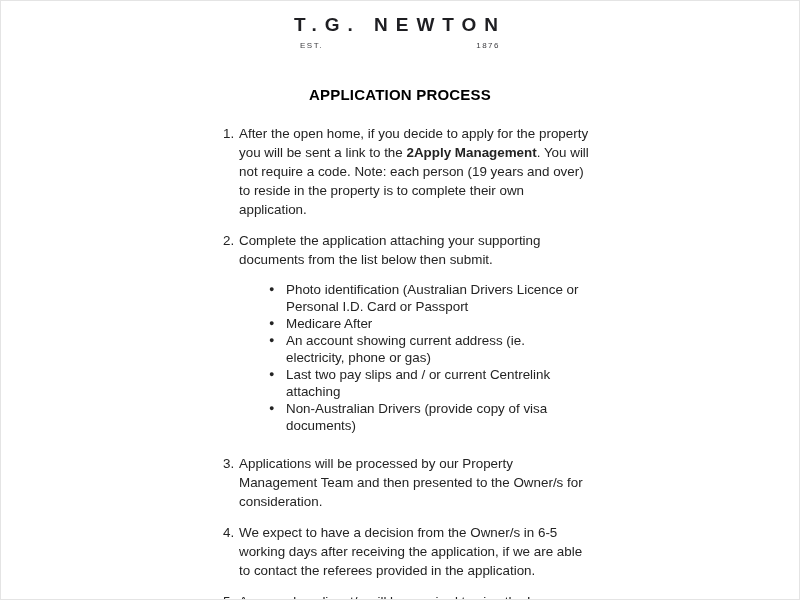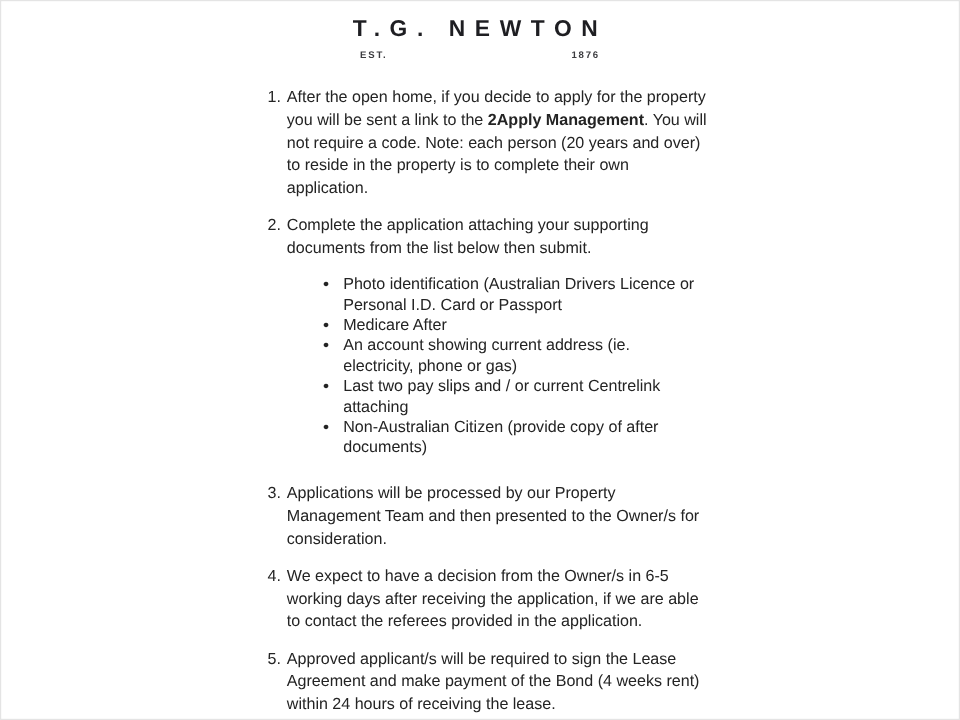--- a/index.html
+++ b/index.html
@@ -20,21 +20,21 @@
     font-weight: 700;
     letter-spacing: 8px;
     color: #1e1e22;
   }
   .brand-sub {
     width: 200px;
     margin: 5px auto 0;
     display: flex;
     justify-content: space-between;
     font-size: 8px;
-    font-weight: 700;
+    font-weight: 400;
     letter-spacing: 1.5px;
     color: #3c3c40;
   }
   
   .doc-title {
     margin-top: 36px;
     text-align: center;
     font-size: 15px;
     font-weight: 700;
     color: #000000;
@@ -73,26 +73,27 @@
 <div class="page">
 
   <header class="brand">
     <div class="brand-name">T.G. NEWTON</div>
     <div class="brand-sub">
       <span>EST.</span>
       <span>1876</span>
     </div>
   </header>
 
+  <h1 class="doc-title">APPLICATION PROCESS</h1>
 
   <main class="content">
 
     <div class="num-item">
       <span class="num">1.</span>
-      <p class="txt"><span>After the open home, if you decide to apply for the property you will be sent a link to the </span><strong>2Apply Management</strong><span>. You will not require a code. Note: each person (20 years and over) to reside in the property is to complete their own application.</span></p>
+      <p class="txt"><span>After the open home, if you decide to apply for the property you will be sent a link to the </span><strong>2Apply Management</strong><span>. You will not require a code. Note: each person (19 years and over) to reside in the property is to complete their own application.</span></p>
     </div>
 
     <div class="num-item">
       <span class="num">2.</span>
       <p class="txt">Complete the application attaching your supporting documents from the list below then submit.</p>
     </div>
 
     <ul class="bullets">
       <li class="bullet-row">
         <span class="dot">●</span>
@@ -105,21 +106,21 @@
       <li class="bullet-row">
         <span class="dot">●</span>
         <span class="bullet-text">An account showing current address (ie. electricity, phone or gas)</span>
       </li>
       <li class="bullet-row">
         <span class="dot">●</span>
         <span class="bullet-text">Last two pay slips and / or current Centrelink attaching</span>
       </li>
       <li class="bullet-row">
         <span class="dot">●</span>
-        <span class="bullet-text">Non-Australian Citizen (provide copy of after documents)</span>
+        <span class="bullet-text">Non-Australian Drivers (provide copy of visa documents)</span>
       </li>
     </ul>
 
     <div class="num-item">
       <span class="num">3.</span>
       <p class="txt">Applications will be processed by our Property Management Team and then presented to the Owner/s for consideration.</p>
     </div>
 
     <div class="num-item">
       <span class="num">4.</span>

